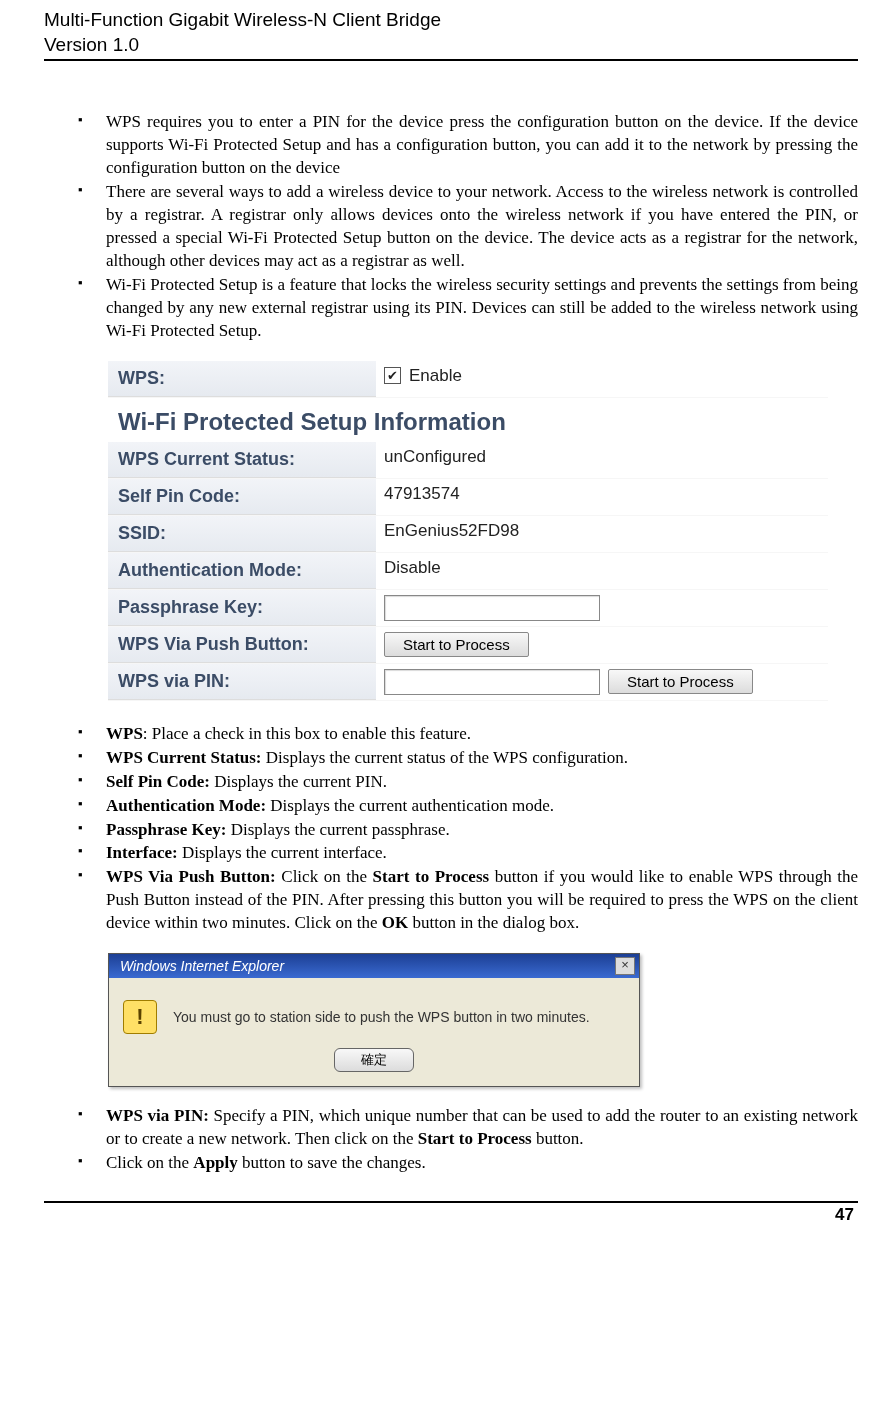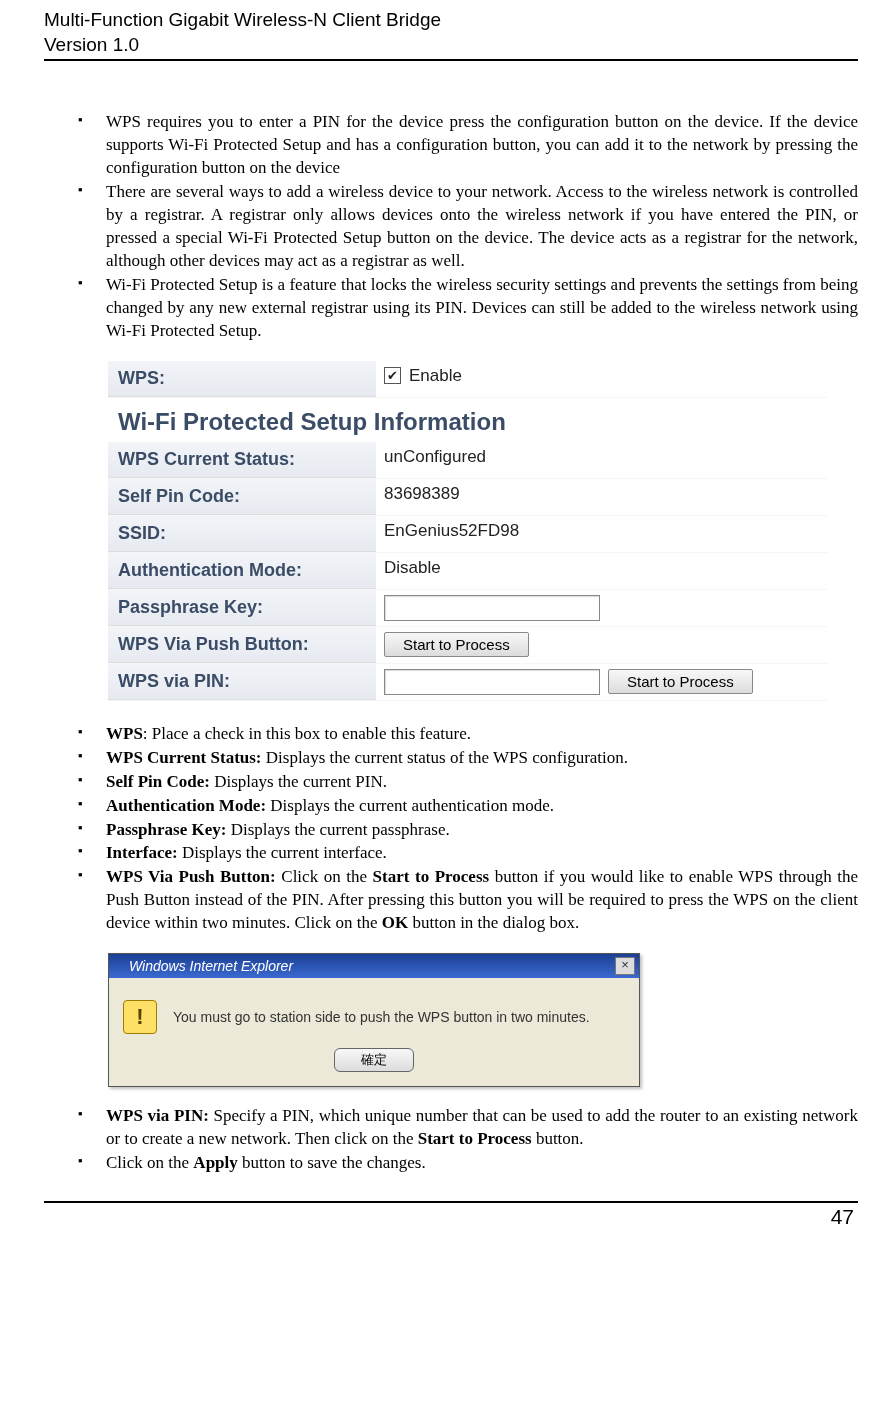--- a/index.html
+++ b/index.html
@@ -111,21 +111,21 @@
     border: 1px solid #555;
     box-shadow: 2px 2px 3px rgba(0,0,0,0.25);
     background: #ece9d8;
     font-family: Tahoma, Arial, sans-serif;
   }
   .dialog-title {
     background: linear-gradient(#1c3f94, #3a6ad1);
     color: #fff;
     font-size: 14px;
     font-style: italic;
-    padding: 3px 4px 3px 20px;
+    padding: 3px 4px 3px 11px;
     display: flex;
     justify-content: space-between;
     align-items: center;
   }
   .dialog-close {
     width: 18px; height: 16px;
     background: #ddd;
     border: 1px solid #777;
     color: #333;
     font-family: Arial;
@@ -168,22 +168,23 @@
     border-radius: 6px;
     cursor: pointer;
   }
   .footer-rule {
     border-top: 2px solid #000;
     margin-top: 26px;
   }
   .pagenum {
     text-align: right;
     font-family: Arial, sans-serif;
-    font-size: 21px;
+    font-size: 17px;
     padding: 2px 4px 6px 0;
+    font-weight: bold;
   }
 </style>
 </head>
 <body>
 
 <div class="page">
 
   <div class="header">
     <div>Multi-Function Gigabit Wireless-N Client Bridge</div>
     <div>Version 1.0</div>
@@ -204,21 +205,21 @@
       </div>
     </div>
     <div class="section-title">Wi-Fi Protected Setup Information</div>
 
     <div class="wps-row">
       <div class="wps-label">WPS Current Status:</div>
       <div class="wps-val">unConfigured</div>
     </div>
     <div class="wps-row">
       <div class="wps-label">Self Pin Code:</div>
-      <div class="wps-val">83698389</div>
+      <div class="wps-val">47913574</div>
     </div>
     <div class="wps-row">
       <div class="wps-label">SSID:</div>
       <div class="wps-val">EnGenius52FD98</div>
     </div>
     <div class="wps-row">
       <div class="wps-label">Authentication Mode:</div>
       <div class="wps-val">Disable</div>
     </div>
     <div class="wps-row">

